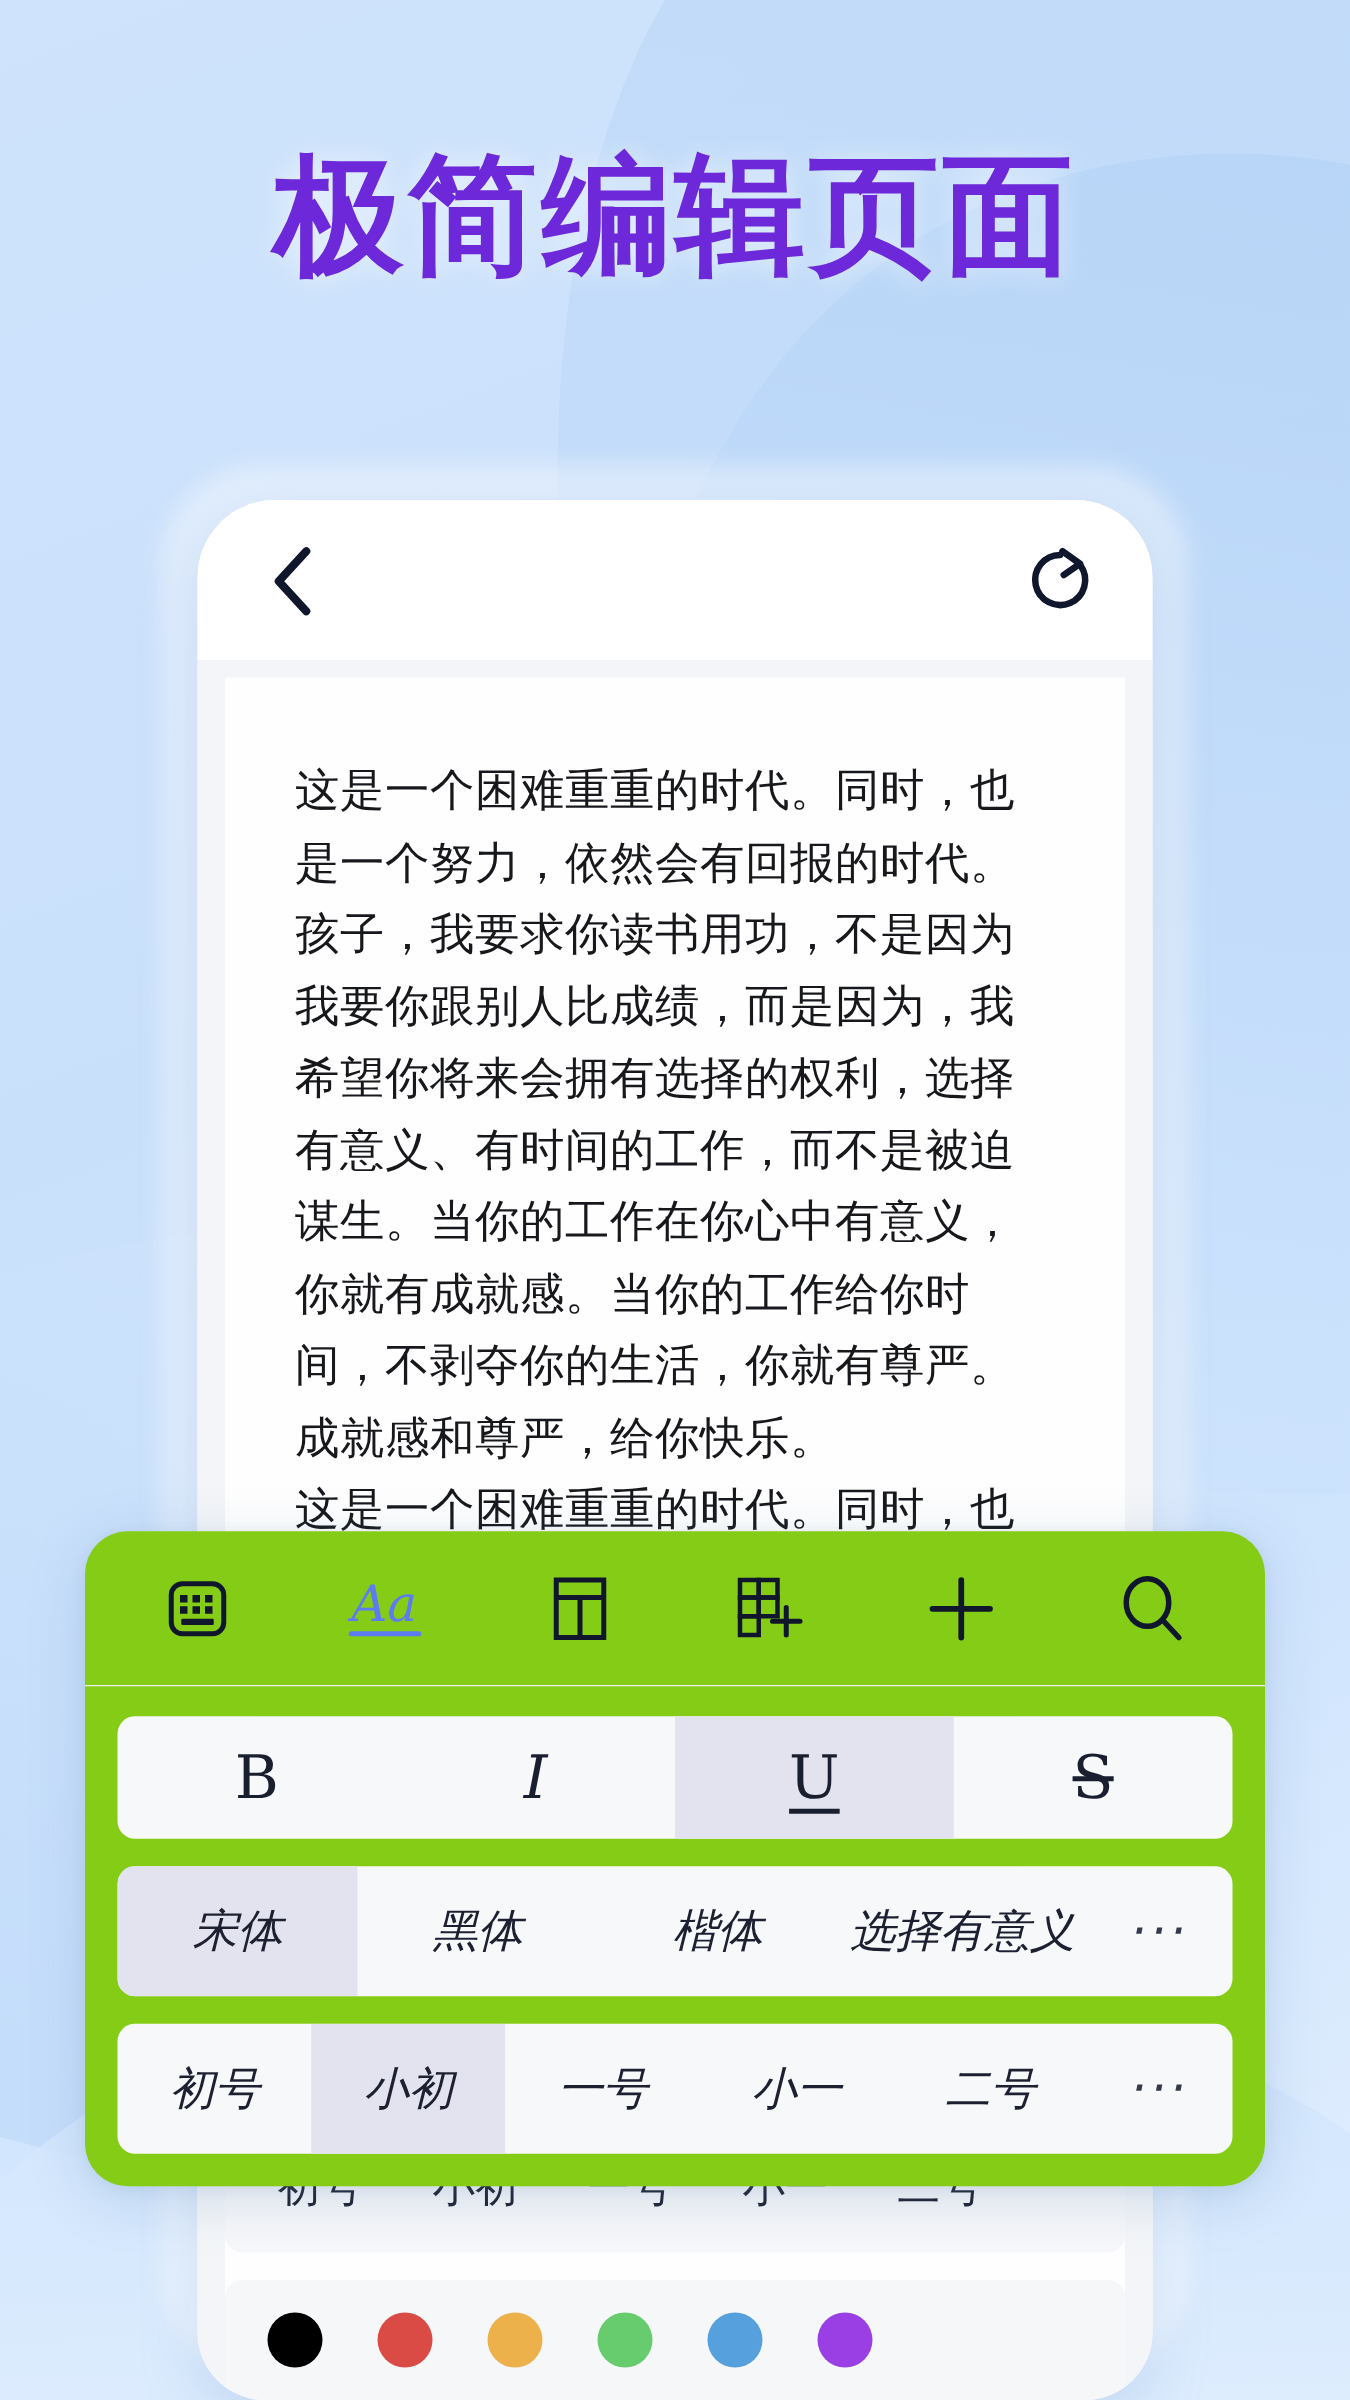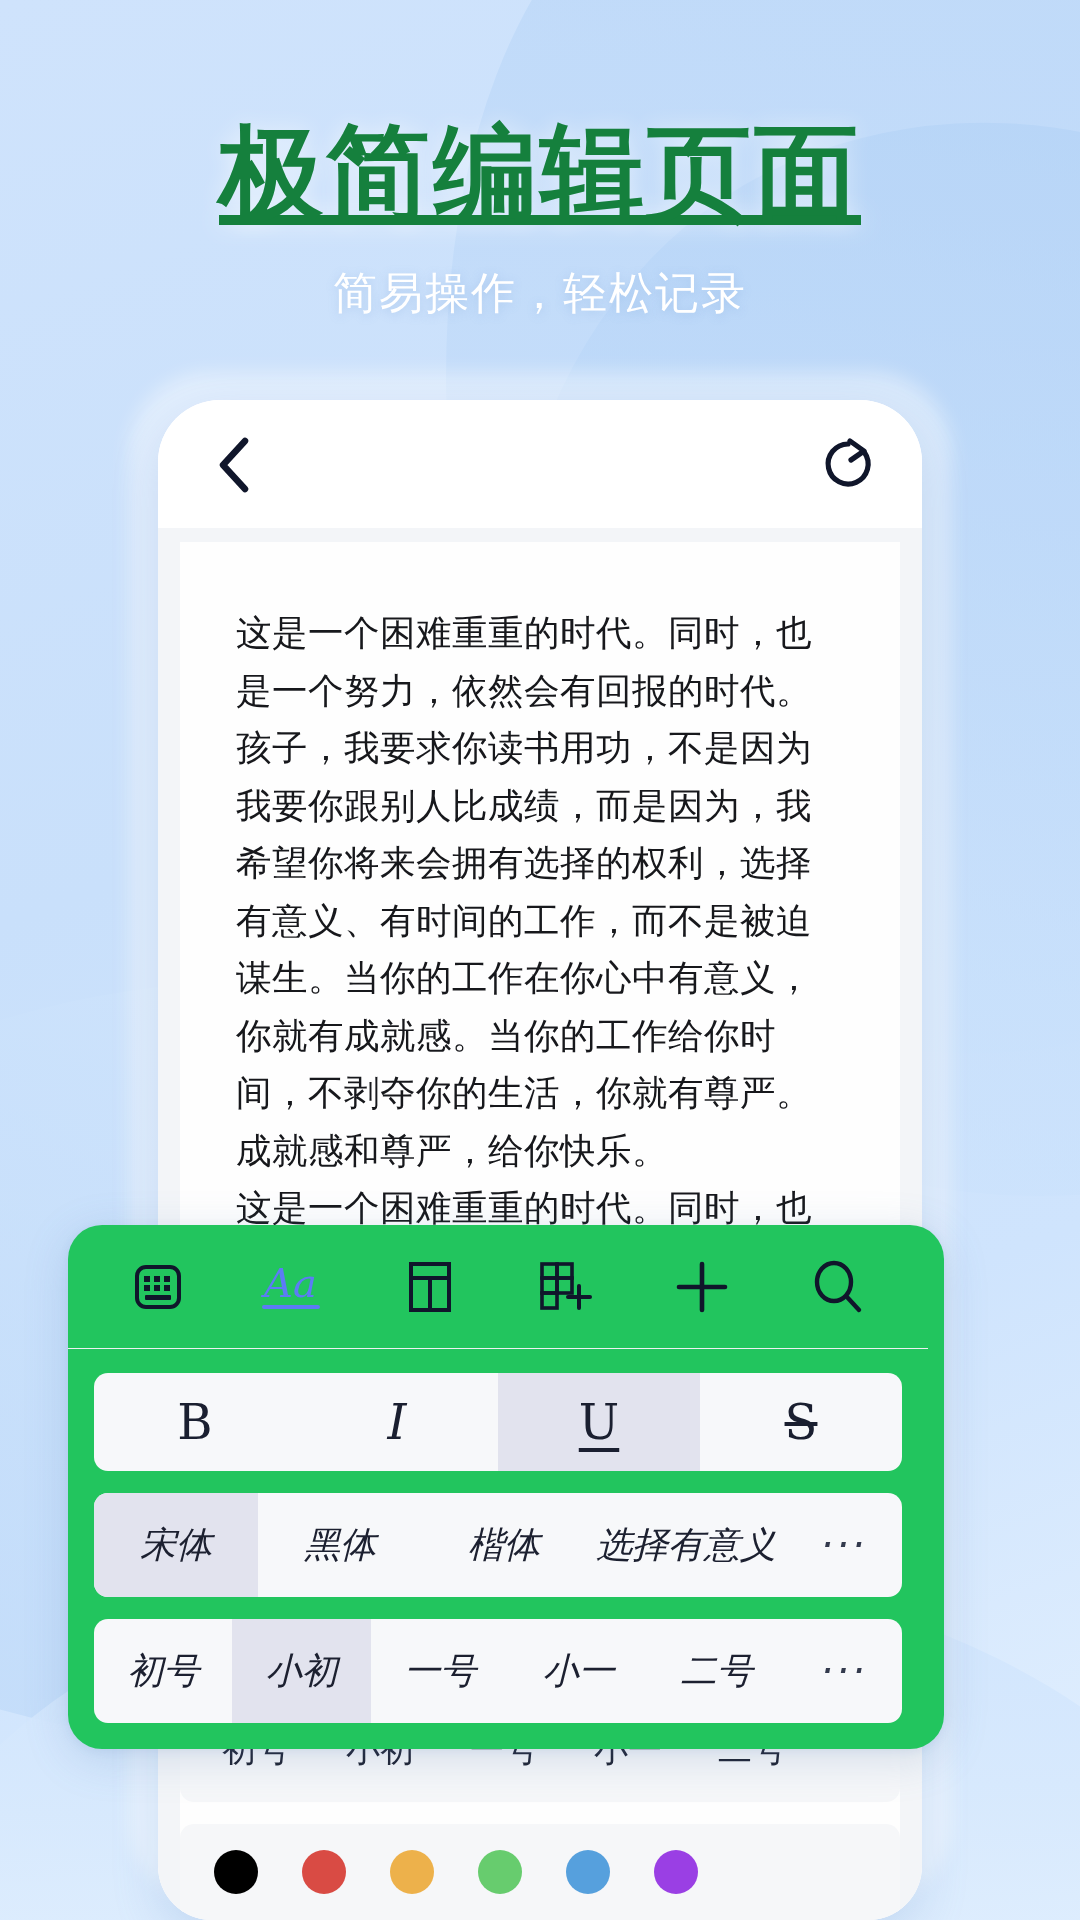--- a/index.html
+++ b/index.html
@@ -72,25 +72,24 @@
     top: 118px;
     left: 0;
     width: 1080px;
     text-align: center;
     z-index: 5;
   }
   .hero-title {
     font-size: 104px;
     line-height: 1.06;
     font-weight: 700;
-    color: #15803d;
+    color: #6d28d9;
     letter-spacing: 3px;
     text-shadow: 0 0 22px rgba(255,255,255,.55);
     margin: 0;
-    text-decoration: underline;
   }
   .hero-sub {
     margin: 36px 0 0 0;
     font-size: 44px;
     font-weight: 500;
     color: #ffffff;
     letter-spacing: 2px;
     text-shadow: 0 2px 10px rgba(120,160,215,.35);
   }
 
@@ -220,26 +219,26 @@
     height: 44px;
     border-radius: 50%;
     flex: 0 0 auto;
   }
 
   
   .format-panel {
     position: absolute;
     left: 68px;
     top: 1225px;
-    width: 860px;
-    background: #22c55e;
+    width: 944px;
+    background: #84cc16;
     border-radius: 34px;
     z-index: 20;
     box-shadow: 0 10px 44px rgba(90,130,180,.22), 0 2px 10px rgba(90,130,180,.10);
-    padding: 0 16px 26px 0;
+    padding: 0 0 26px 0;
     overflow: hidden;
   }
   .panel-tools {
     height: 124px;
     display: flex;
     align-items: center;
     justify-content: space-between;
     padding: 0 44px;
     box-sizing: border-box;
     border-bottom: 1.5px solid #eef0f3;
@@ -305,21 +304,20 @@
 
 <div class="bg">
   <div class="bg-wave-a"></div>
   <div class="bg-wave-b"></div>
   <div class="bg-wave-c"></div>
   <div class="bg-wave-d"></div>
 </div>
 
 <div class="headings">
   <h1 class="hero-title">极简编辑页面</h1>
-  <p class="hero-sub">简易操作，轻松记录</p>
 </div>
 
 <div class="phone-halo"></div>
 
 <div class="phone">
 
   <div class="phone-topbar">
     <div class="nav-back">
       <span>
         <svg width="44" height="60" viewBox="0 0 44 60">

